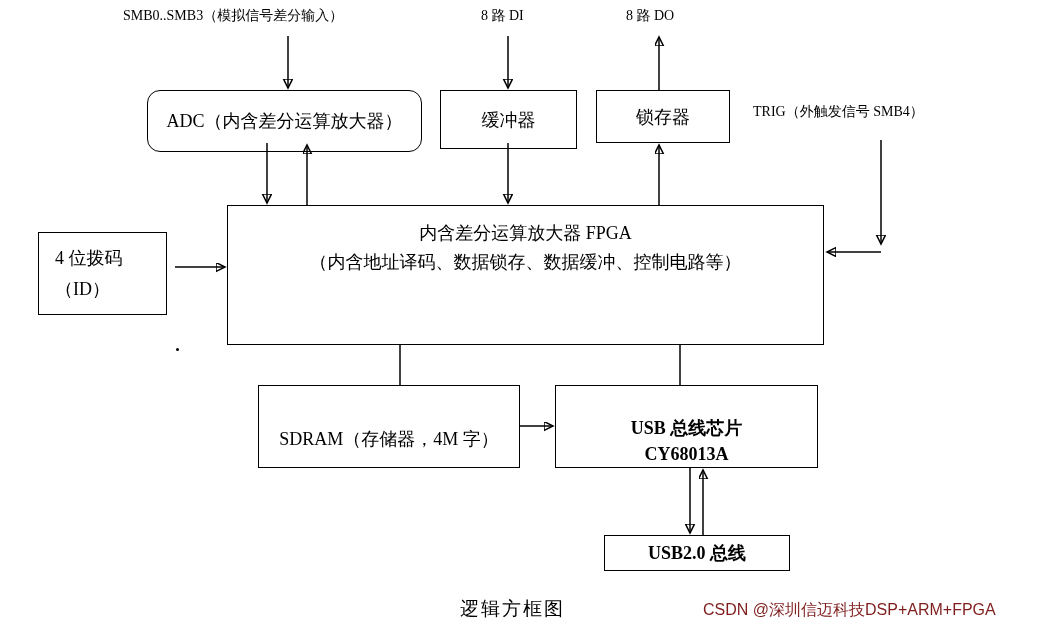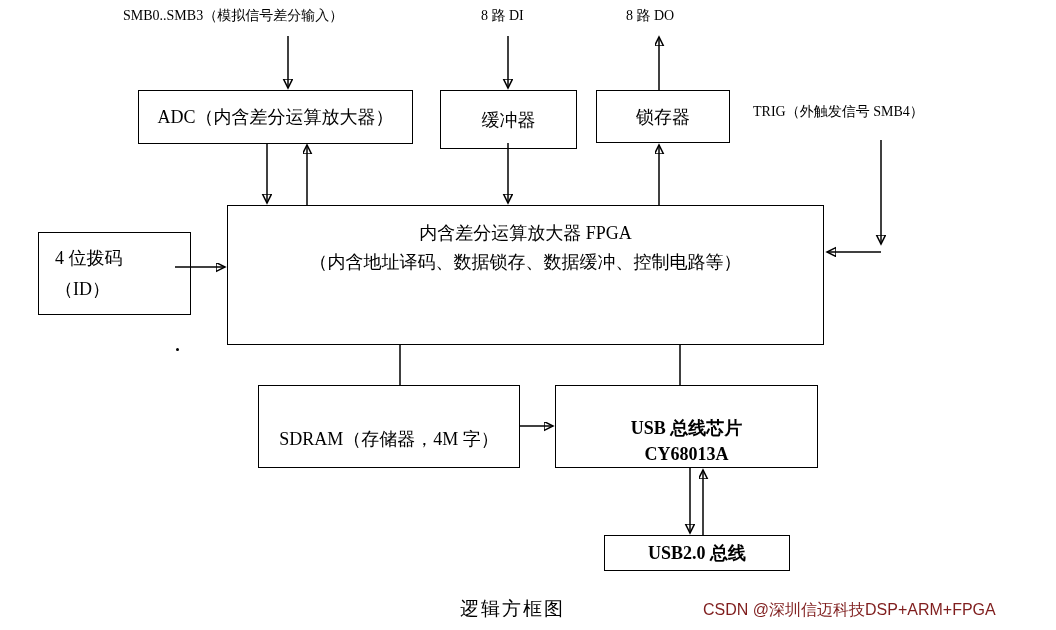--- a/index.html
+++ b/index.html
@@ -24,25 +24,25 @@
     font-size:18px;
     line-height:28px;
   }
   .box span{display:block;}
   .lbl{
     position:absolute;
     font-size:14px;
     white-space:nowrap;
   }
   .bold{font-weight:bold;}
-  #box-adc{left:138px;top:90px;width:275px;height:54px;}
+  #box-adc{left:147px;top:90px;width:275px;height:62px;border-radius:13px;}
   #box-buffer{left:440px;top:90px;width:137px;height:59px;text-align:center;}
   #box-latch{left:596px;top:90px;width:134px;height:53px;}
   #box-fpga{left:227px;top:205px;width:597px;height:140px;justify-content:flex-start;padding-top:13px;line-height:29px;}
-  #box-id{left:38px;top:232px;width:153px;height:83px;align-items:flex-start;padding-left:16px;line-height:31px;text-align:left;}
+  #box-id{left:38px;top:232px;width:129px;height:83px;align-items:flex-start;padding-left:16px;line-height:31px;text-align:left;}
   #box-sdram{left:258px;top:385px;width:262px;height:83px;padding-top:25px;justify-content:center;}
   #box-usbchip{left:555px;top:385px;width:263px;height:83px;line-height:26px;justify-content:flex-end;}
   #box-usbbus{left:604px;top:535px;width:186px;height:36px;}
   #lbl-smb{left:123px;top:7px;}
   #lbl-di{left:481px;top:7px;}
   #lbl-do{left:626px;top:7px;}
   #lbl-trig{left:753px;top:103px;}
   #caption{left:460px;top:596px;font-size:19px;letter-spacing:2px;}
   #watermark{left:703px;top:600px;font-size:16px;color:#7f1d1d;font-family:"Liberation Sans","DejaVu Sans",sans-serif;}
   .wires{

